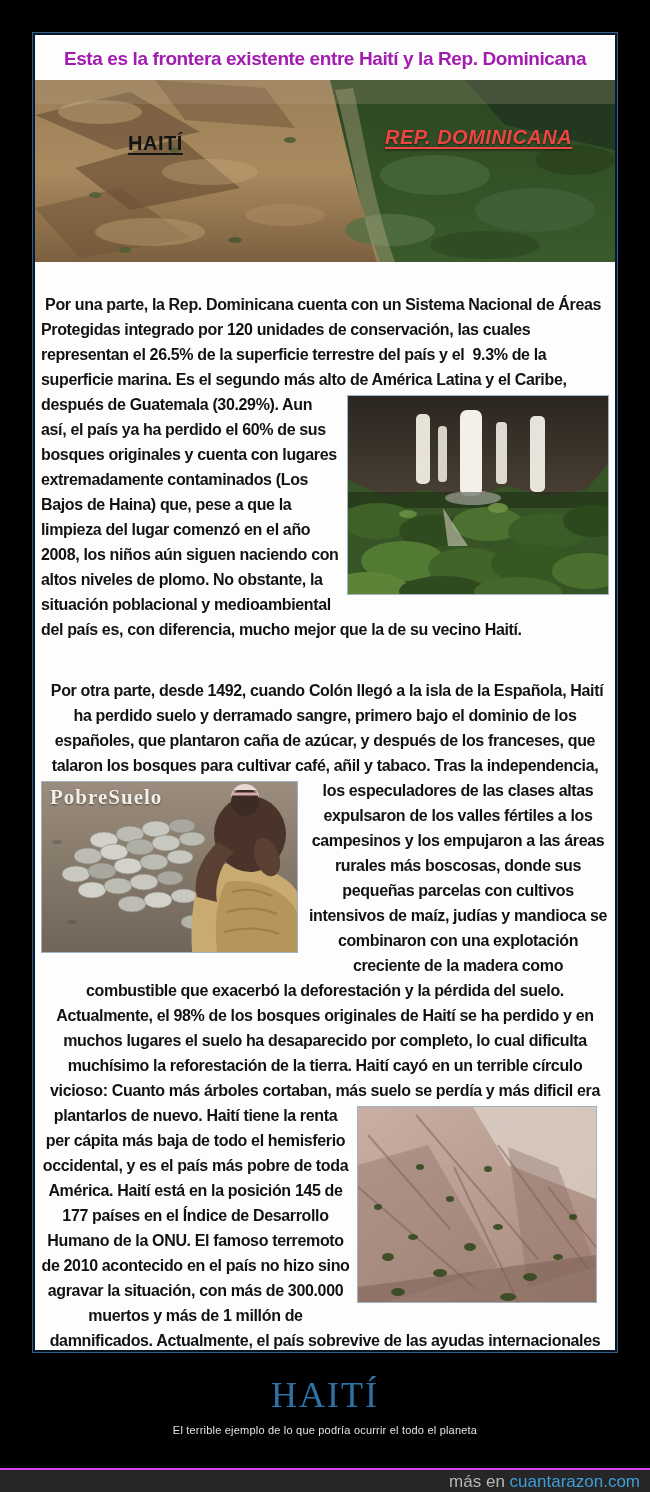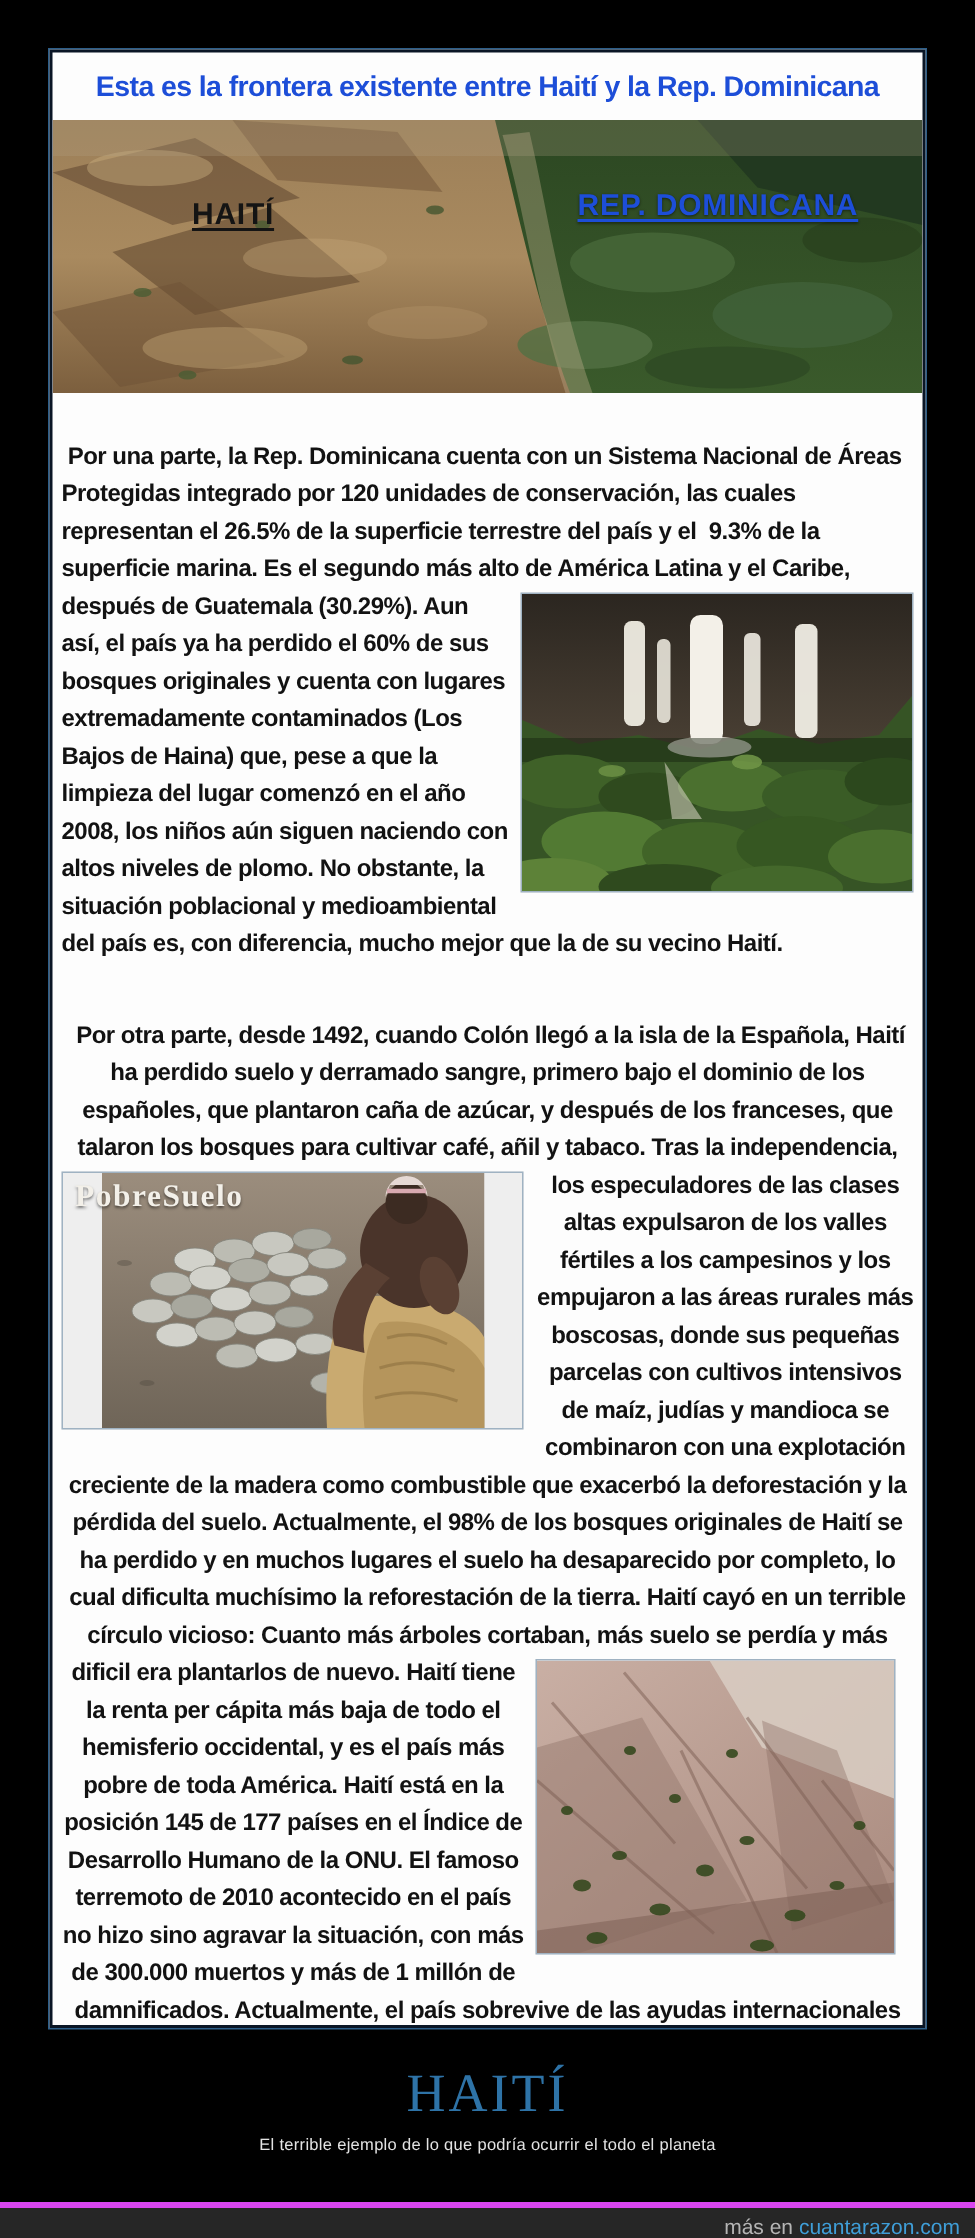--- a/index.html
+++ b/index.html
@@ -2,47 +2,47 @@
 <html><head>
 <meta charset="utf-8">
 <style>
   html,body{margin:0;padding:0;background:#000;}
   .page{position:relative;width:650px;height:1492px;background:#000;overflow:hidden;
         font-family:"Liberation Sans",sans-serif;}
   .whitebox{position:absolute;left:33px;top:33px;width:584px;height:1319px;
         background:#fdfdfd;border:2px solid #0a1626;box-shadow:0 0 0 1px #2d5f8a;
         box-sizing:border-box;overflow:hidden;}
   .titlebar{padding:13px 8px 10px;text-align:center;font-size:19px;font-weight:bold;
-        color:#1d4ed8;letter-spacing:-0.4px;}
+        color:#a21caf;letter-spacing:-0.4px;}
   .headerphoto{position:relative;width:580px;height:182px;overflow:hidden;}
   .headerphoto svg{display:block;}
   .lbl{position:absolute;font-weight:bold;font-size:20px;letter-spacing:0.5px;
         text-decoration:underline;text-underline-offset:3px;}
   .lbl-haiti{left:93px;top:52px;color:#141414;}
-  .lbl-rd{left:350px;top:46px;color:#1d4ed8;text-shadow:0 1px 2px rgba(0,0,0,.55);}
+  .lbl-rd{left:350px;top:46px;color:#ef4444;text-shadow:0 1px 2px rgba(0,0,0,.55);font-style:italic;}
   .bodytext{padding:30px 6px 0 6px;font-size:16px;font-weight:bold;color:#121212;
         line-height:25px;letter-spacing:-0.35px;border-radius:31px;}
   .txt{white-space:pre-wrap;}
   .flow{overflow:visible;}
   .p1{margin-bottom:36px;}
   .p2{text-align:center;}
   .ph{background:#eee;border:1px solid #9fb2c2;box-sizing:border-box;overflow:hidden;}
   .float-r{float:right;margin:3px 0 6px 7px;}
   .float-l{float:left;margin:3px 9px 6px 0;}
   .w-waterfall{width:262px;height:200px;}
-  .w-pobresuelo{width:308px;height:172px;position:relative;}
+  .w-pobresuelo{width:257px;height:172px;position:relative;}
   .w-mountains{width:240px;height:197px;margin-right:12px;}
   .wm-pobresuelo{position:absolute;left:8px;top:3px;font-family:"Liberation Serif",serif;
         font-size:21px;color:#f3f0e9;text-shadow:0 1px 2px rgba(0,0,0,.5);letter-spacing:1px;}
   .footer-title{position:absolute;left:0;width:650px;top:1374px;text-align:center;
         font-family:"Liberation Serif",serif;font-size:36px;color:#2e73a7;letter-spacing:2px;}
   .footer-sub{position:absolute;left:0;width:650px;top:1424px;text-align:center;
         font-size:11px;color:#e3e3e3;letter-spacing:0.2px;}
   .bottombar{position:absolute;left:0;right:0;bottom:0;height:24px;background:#262626;
-        border-top:4px solid #d946ef;text-align:right;font-size:14px;line-height:24px;
+        border-top:2px solid #d946ef;text-align:right;font-size:17px;line-height:24px;
         padding-right:10px;color:#b5b5b5;box-sizing:border-box;}
   .bottombar a{color:#3f9ed8;text-decoration:none;cursor:pointer;}
 </style>
 </head>
 <body>
 
 <div class="page">
 
   <div class="whitebox">
 

